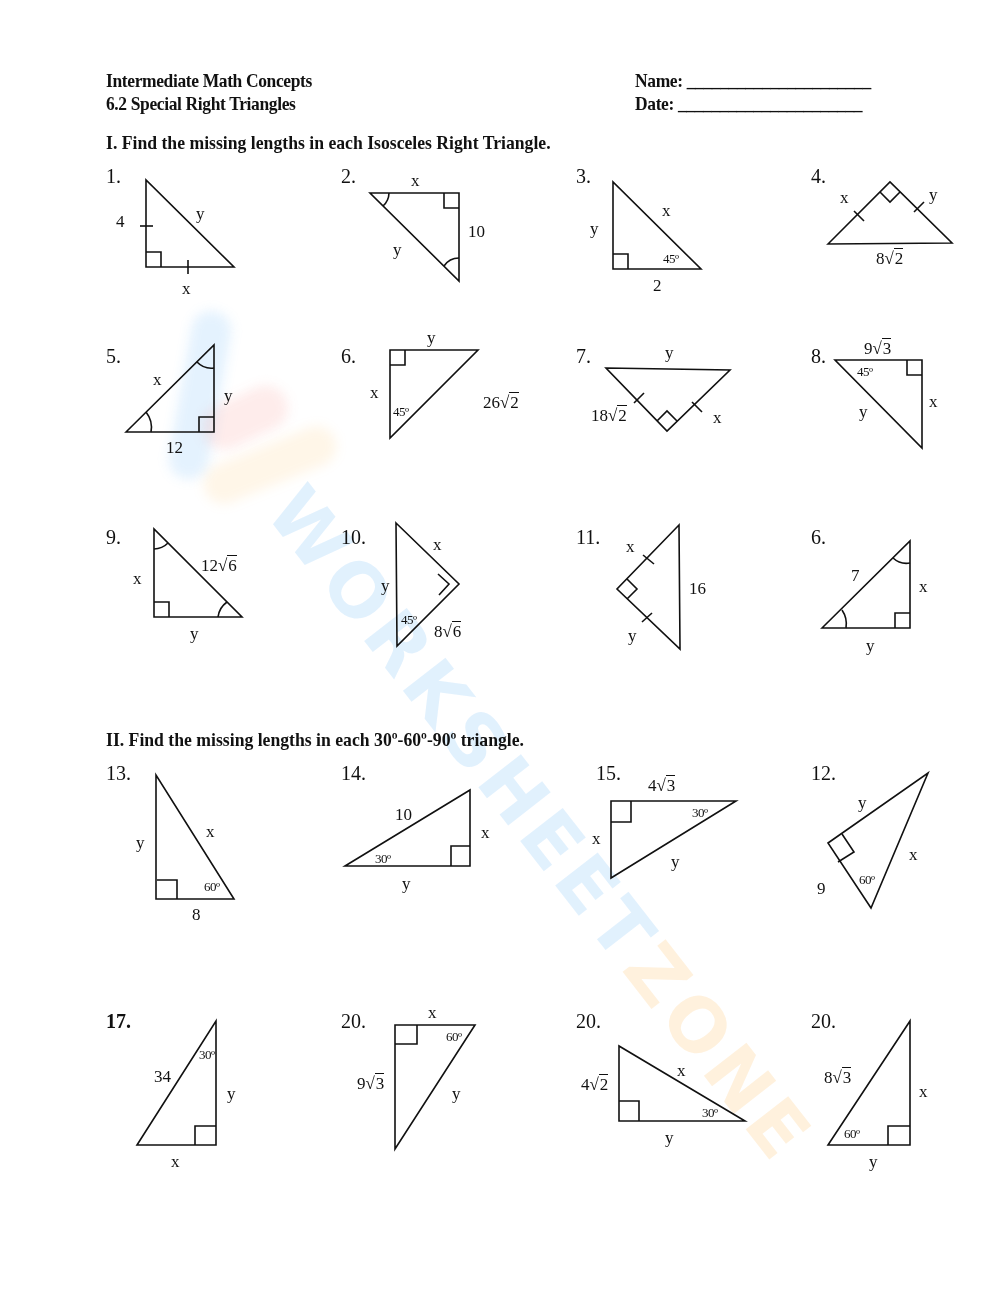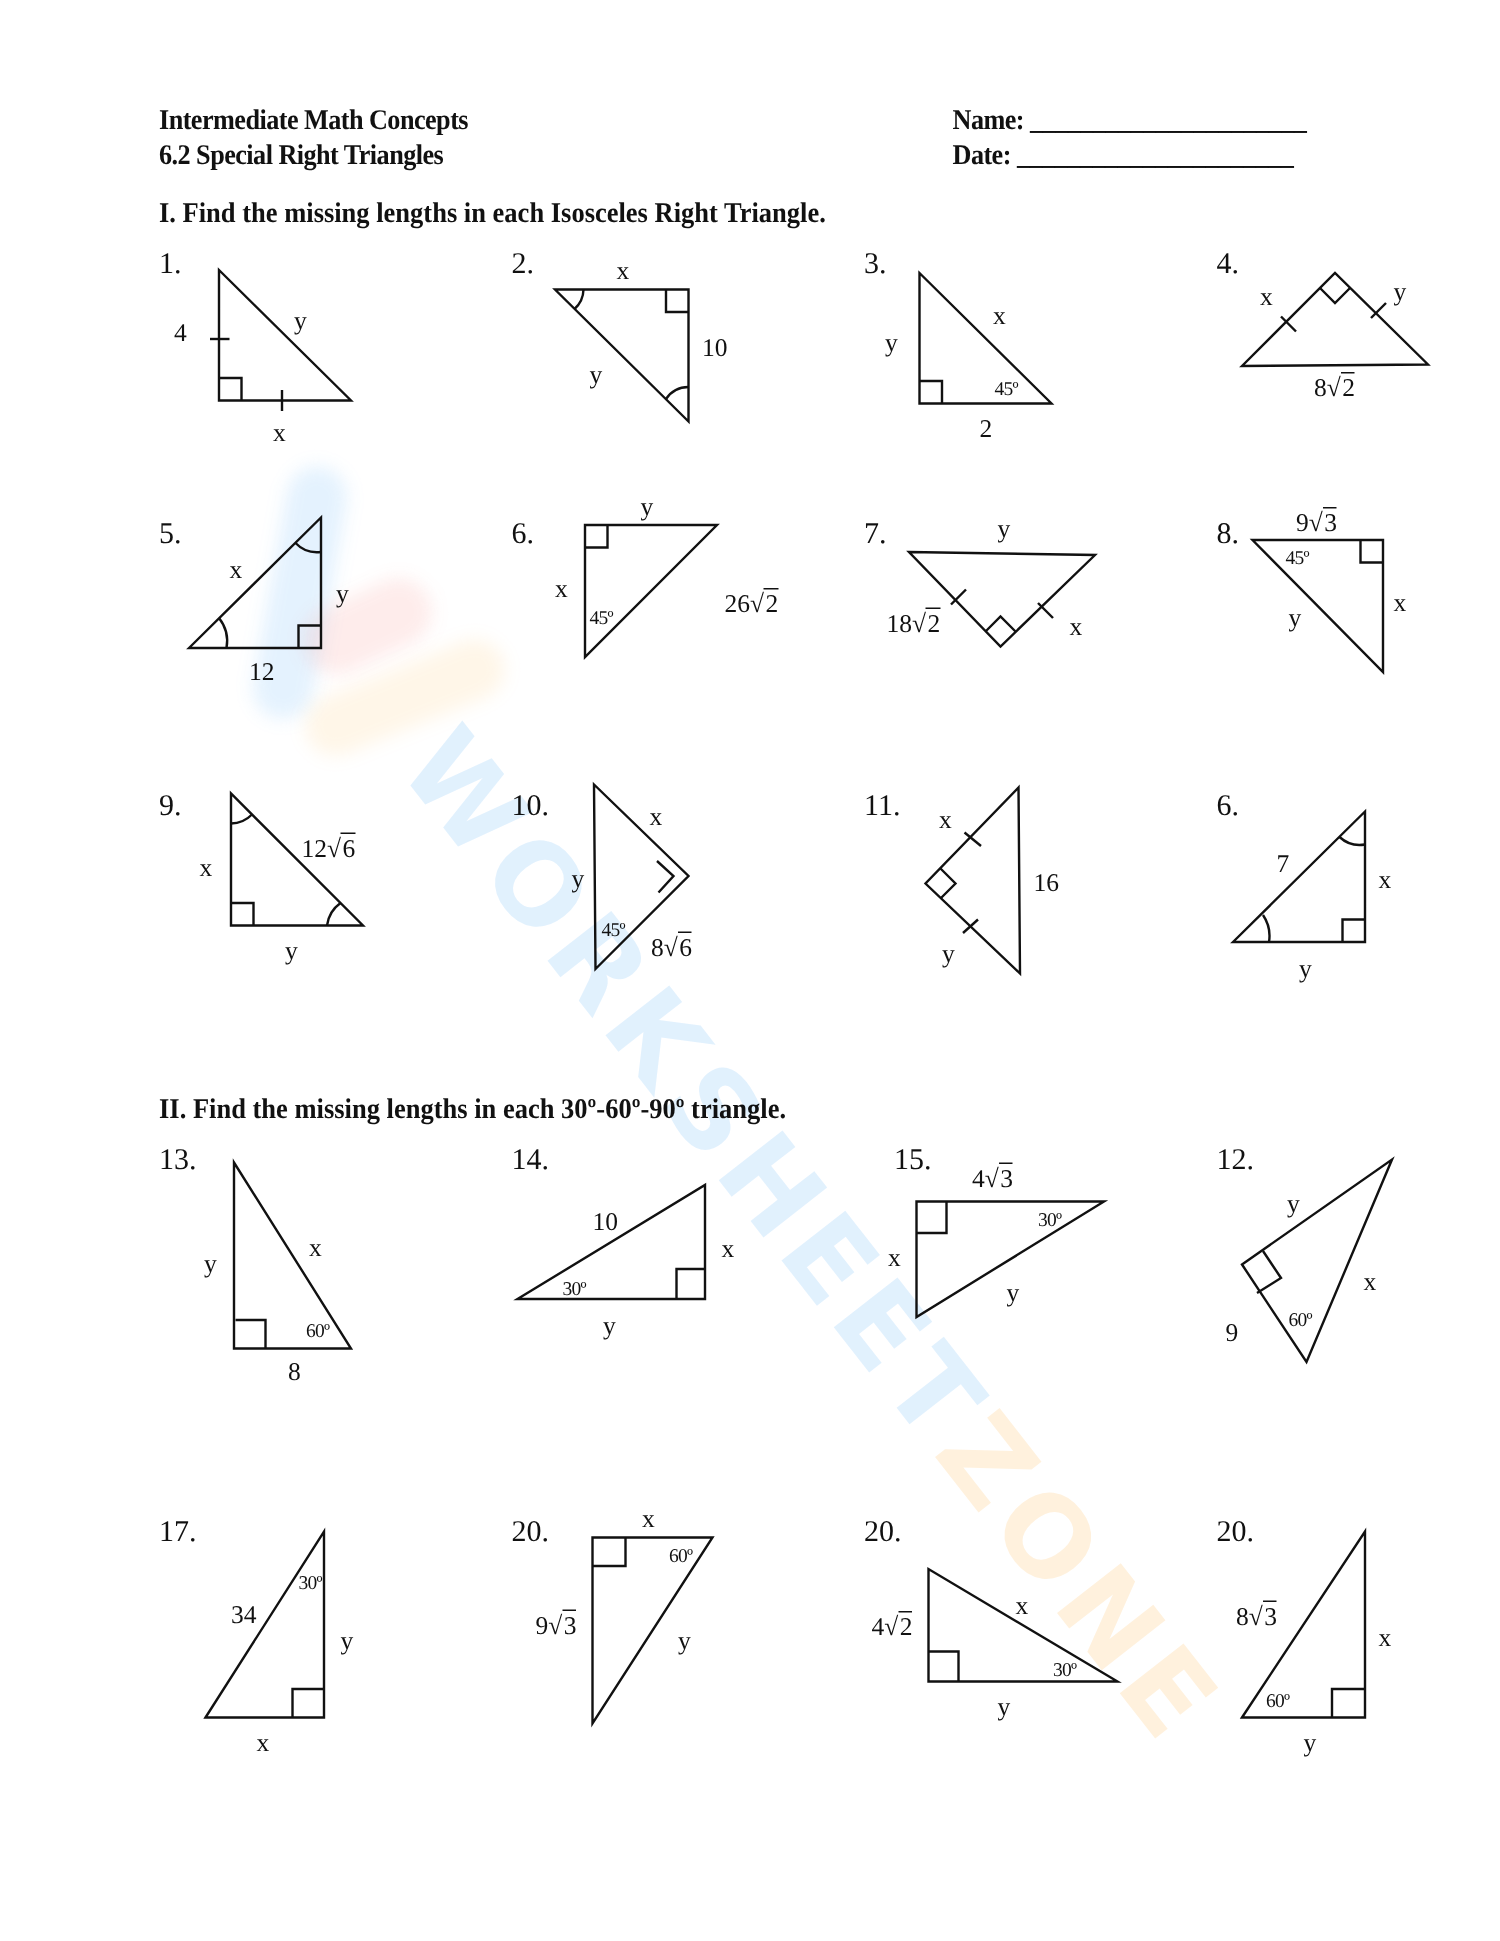--- a/index.html
+++ b/index.html
@@ -240,21 +240,21 @@
 
 <div>
   <div class="abs num" style="left:811px;top:762px;">12.</div>
   <div class="abs lbl" style="left:858px;top:793px;">y</div>
   <div class="abs lbl" style="left:909px;top:845px;">x</div>
   <div class="abs lbl" style="left:817px;top:879px;">9</div>
   <div class="abs ang" style="left:859px;top:872px;">60º</div>
 </div>
 
 <div>
-  <div class="abs num" style="left:106px;top:1010px;">17.</div>
+  <div class="abs num" style="left:106px;top:1010px;font-weight:bold;">17.</div>
   <div class="abs lbl" style="left:154px;top:1067px;">34</div>
   <div class="abs ang" style="left:199px;top:1047px;">30º</div>
   <div class="abs lbl" style="left:227px;top:1084px;">y</div>
   <div class="abs lbl" style="left:171px;top:1152px;">x</div>
 </div>
 
 <div>
   <div class="abs num" style="left:341px;top:1010px;">20.</div>
   <div class="abs lbl" style="left:428px;top:1003px;">x</div>
   <div class="abs ang" style="left:446px;top:1029px;">60º</div>

